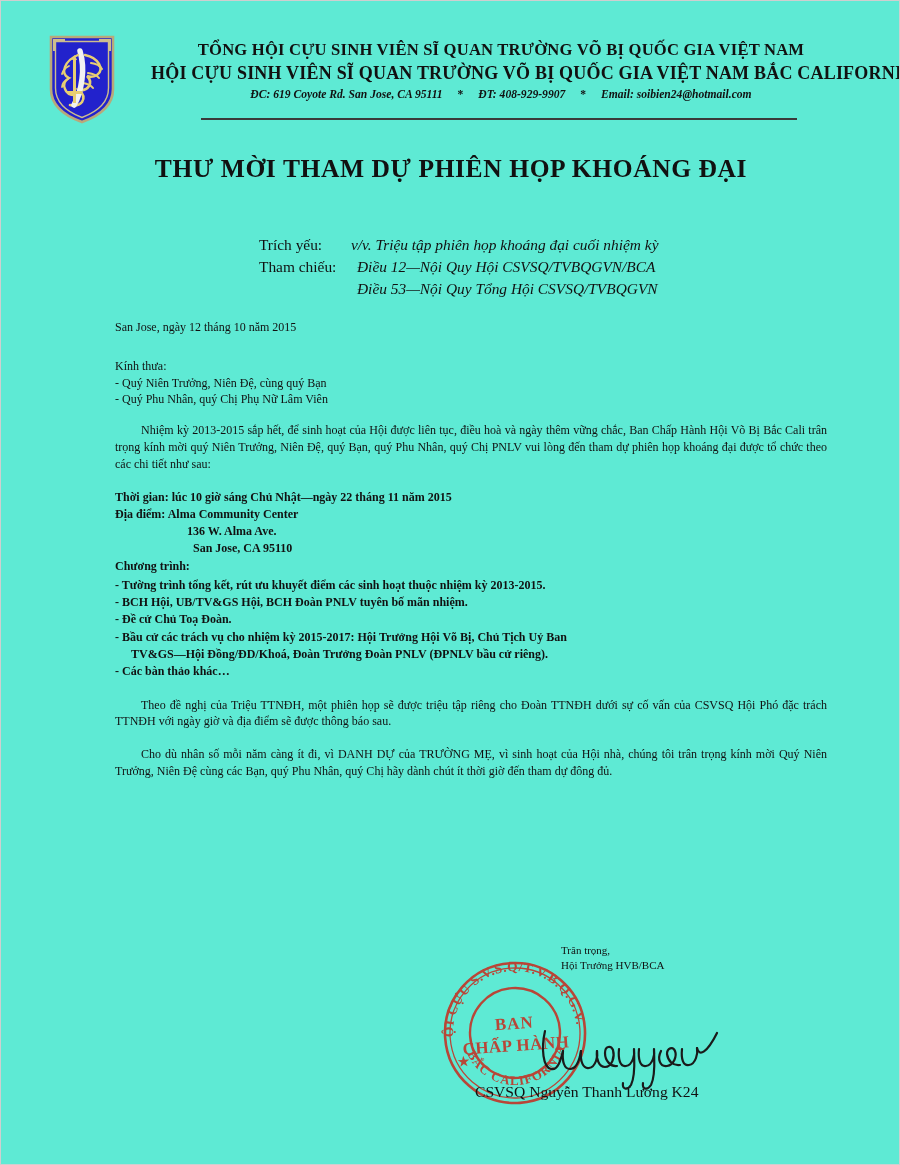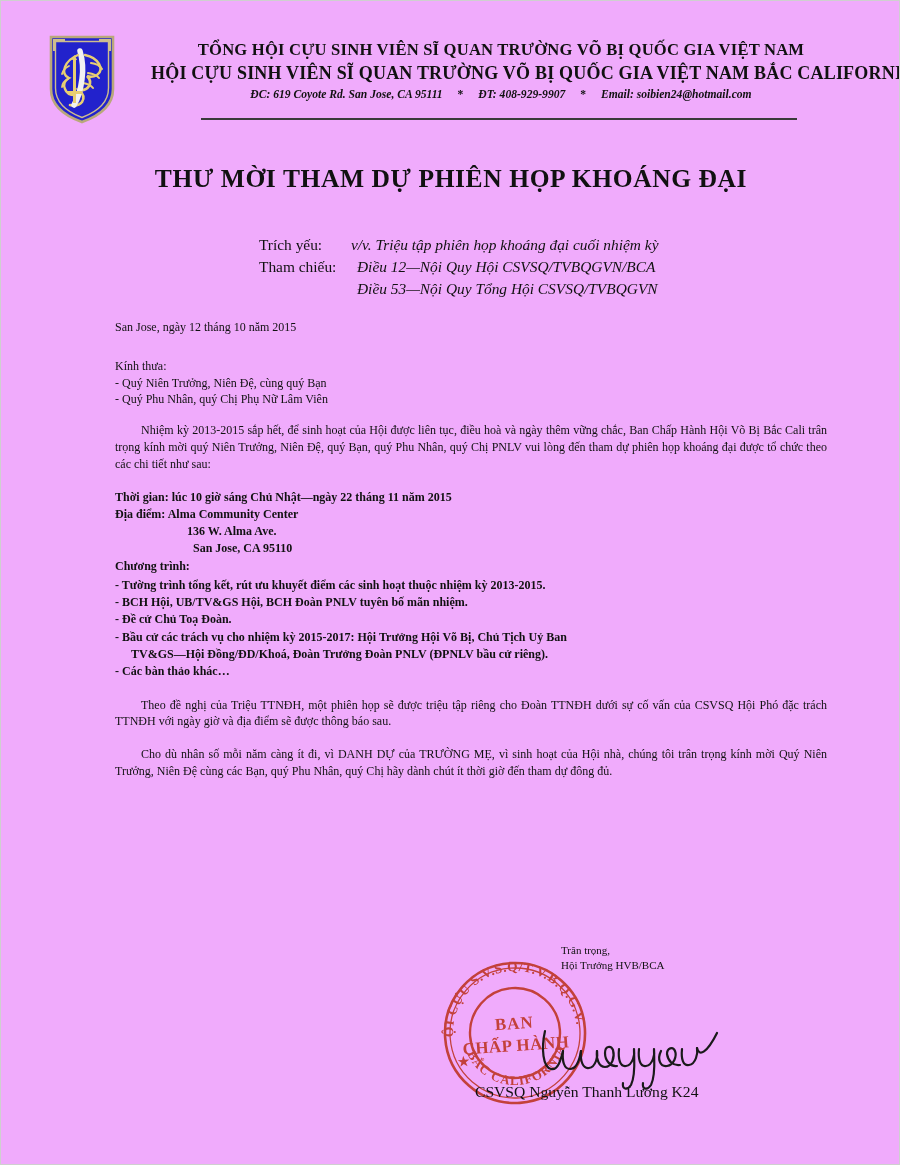--- a/index.html
+++ b/index.html
@@ -4,21 +4,21 @@
 <style>
   html, body {
     margin: 0;
     padding: 0;
     background: #ffffff;
   }
   #page {
     position: relative;
     width: 900px;
     height: 1165px;
-    background: #f0abfc;
+    background: #5eead4;
     border: 1px solid #cfcfcf;
     box-sizing: border-box;
     overflow: hidden;
     font-family: "Liberation Serif", "DejaVu Serif", serif;
     color: #111111;
   }
 
   
   .letterhead {
     position: absolute;
@@ -63,21 +63,21 @@
     left: 200px;
     top: 117px;
     width: 596px;
     height: 0;
     border-top: 2px solid #3a3a3a;
   }
 
   
   .doc-title {
     position: absolute;
-    top: 163px;
+    top: 153px;
     left: 0;
     width: 900px;
     text-align: center;
     font-size: 25.5px;
     font-weight: bold;
     letter-spacing: 0.6px;
   }
 
   
   .refs {

